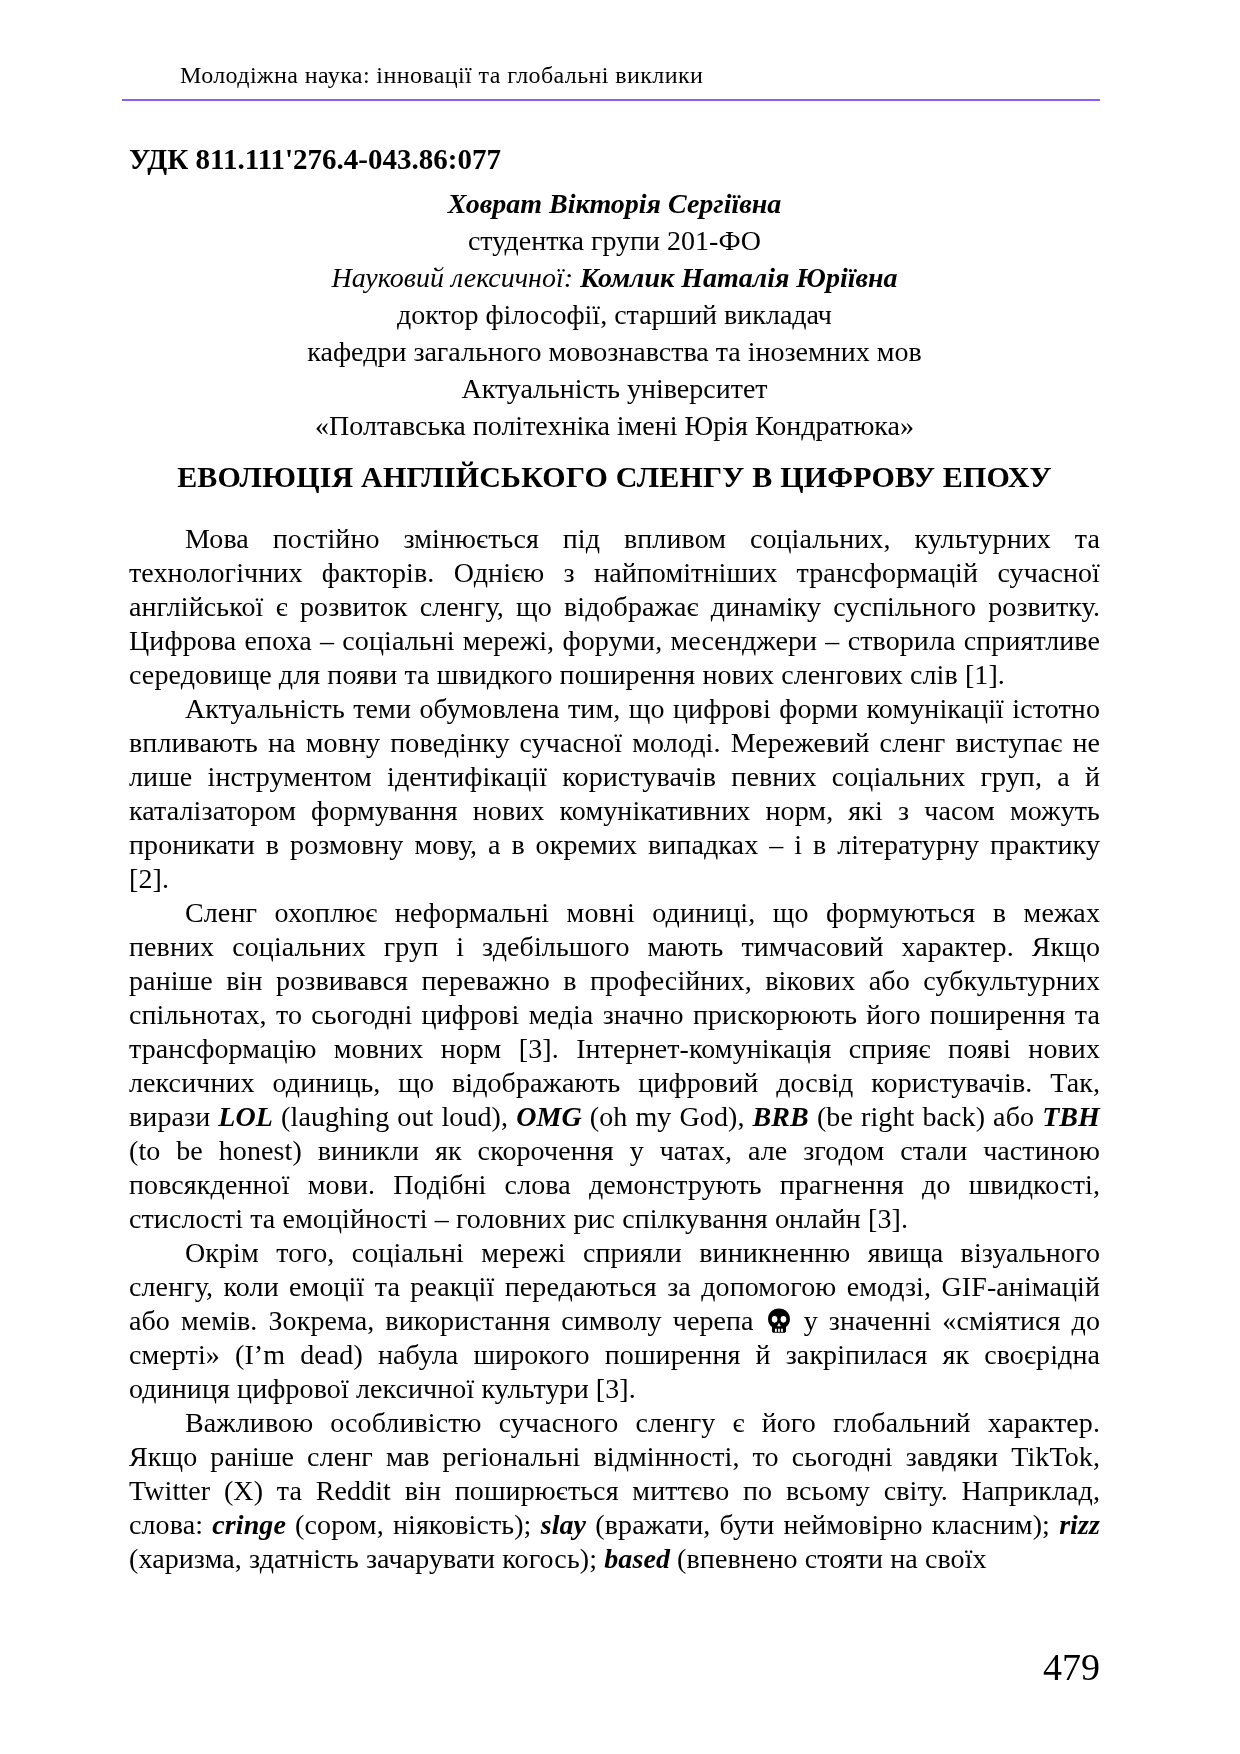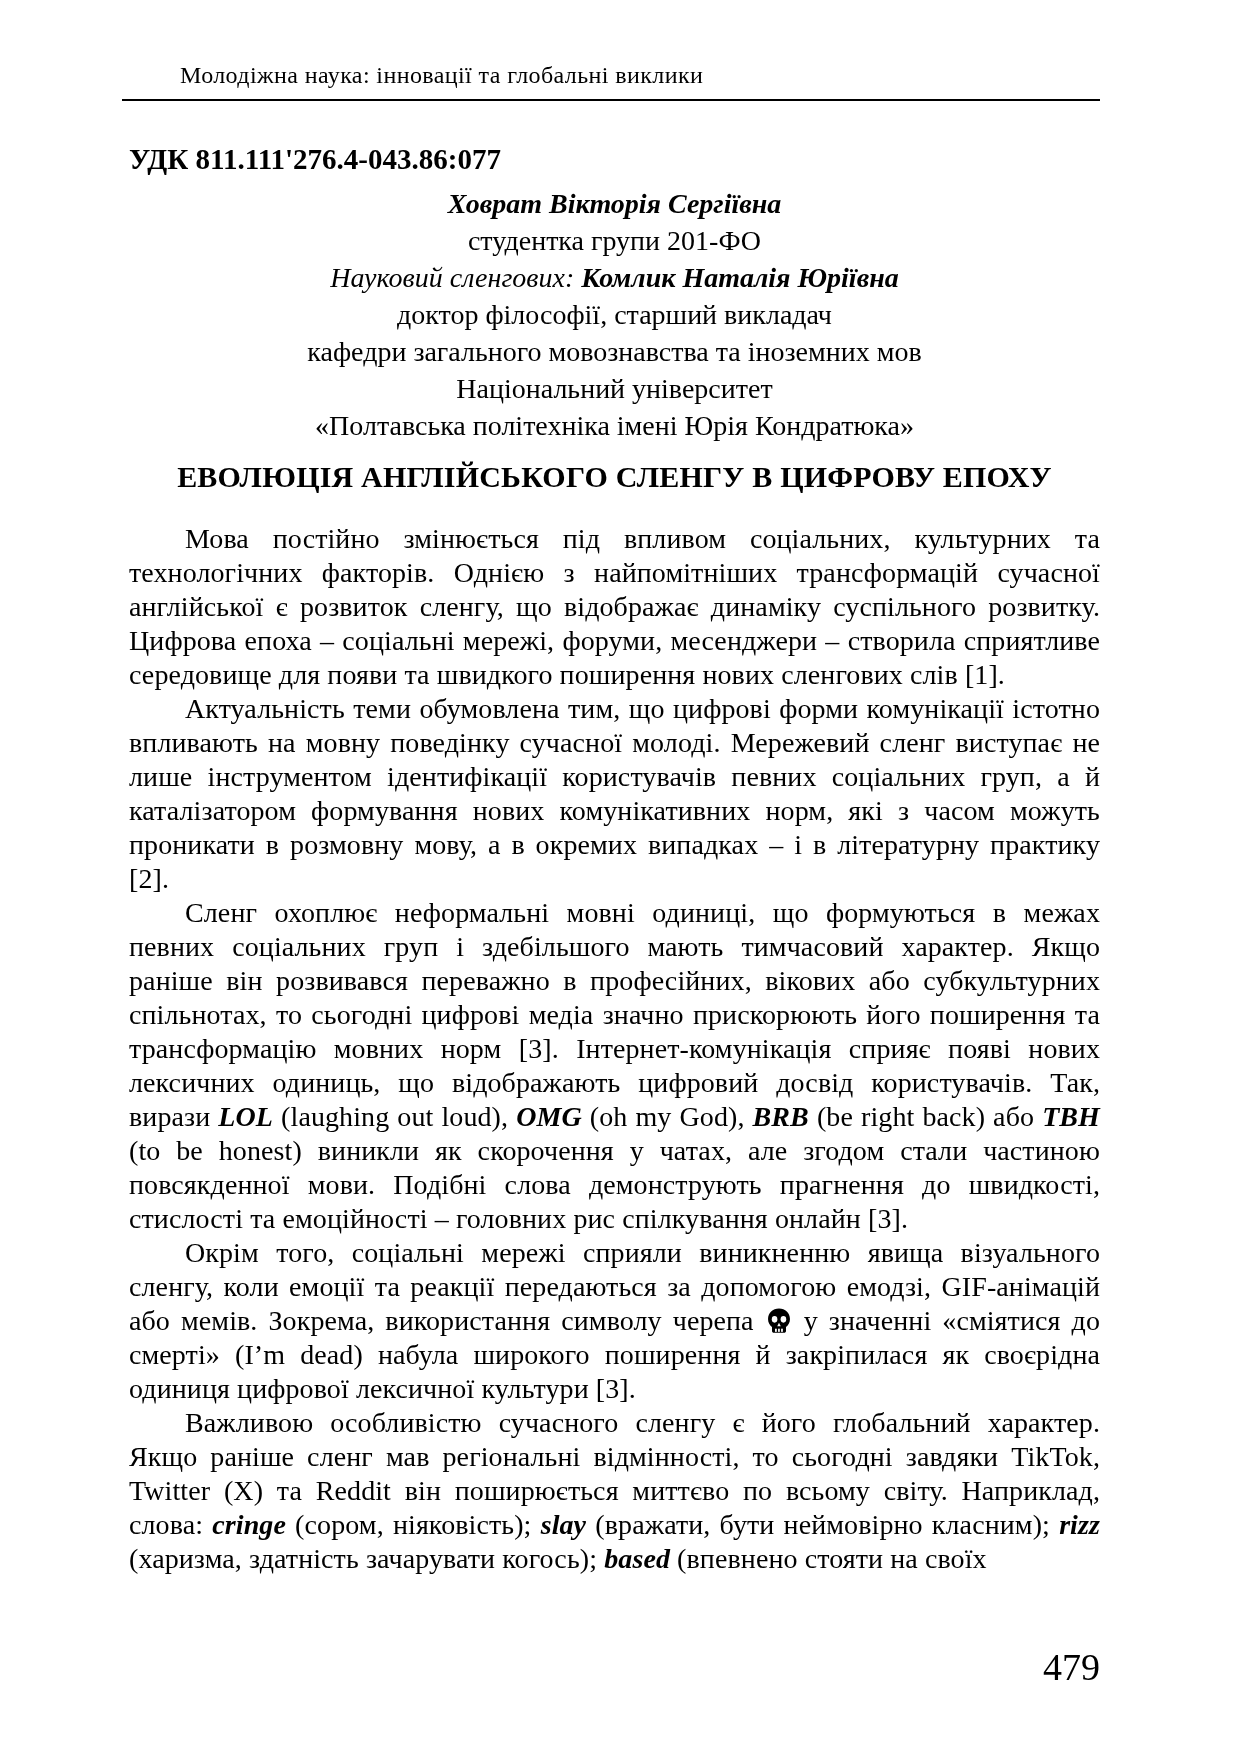--- a/index.html
+++ b/index.html
@@ -15,21 +15,21 @@
     color: #000000;
     font-family: "Liberation Serif", "DejaVu Serif", serif;
     overflow: hidden;
   }
   
   .running-header {
     position: absolute;
     top: 60px;
     left: 122px;
     right: 140px;
-    border-bottom: 2px solid #000000;
+    border-bottom: 2px solid #8b5cf6;
     padding-bottom: 9px;
   }
   .rh-text {
     padding-left: 58px;
     font-size: 24px;
     letter-spacing: 0.4px;
     line-height: 30px;
   }
   
   .content {
@@ -91,24 +91,24 @@
     <div class="rh-text">Молодіжна наука: інновації та глобальні виклики</div>
   </header>
 
   <main class="content">
 
     <div class="udc">УДК 811.111'276.4-043.86:077</div>
 
     <div class="authors">
       <div class="bi">Ховрат Вікторія Сергіївна</div>
       <div>студентка групи 201-ФО</div>
-      <div><span class="it">Науковий сленгових: </span><span class="bi">Комлик Наталія Юріївна</span></div>
+      <div><span class="it">Науковий лексичної: </span><span class="bi">Комлик Наталія Юріївна</span></div>
       <div>доктор філософії, старший викладач</div>
       <div>кафедри загального мовознавства та іноземних мов</div>
-      <div>Національний університет</div>
+      <div>Актуальність університет</div>
       <div>«Полтавська політехніка імені Юрія Кондратюка»</div>
     </div>
 
     <h1 class="title">ЕВОЛЮЦІЯ АНГЛІЙСЬКОГО СЛЕНГУ В ЦИФРОВУ ЕПОХУ</h1>
 
     <div id="paragraphs">
         <p class="body-par"><span>Мова постійно змінюється під впливом соціальних, культурних та технологічних факторів. Однією з найпомітніших трансформацій сучасної англійської є розвиток сленгу, що відображає динаміку суспільного розвитку. Цифрова епоха – соціальні мережі, форуми, месенджери – створила сприятливе середовище для появи та швидкого поширення нових сленгових слів [1].</span></p>
         <p class="body-par"><span>Актуальність теми обумовлена тим, що цифрові форми комунікації істотно впливають на мовну поведінку сучасної молоді. Мережевий сленг виступає не лише інструментом ідентифікації користувачів певних соціальних груп, а й каталізатором формування нових комунікативних норм, які з часом можуть проникати в розмовну мову, а в окремих випадках – і в літературну практику [2].</span></p>
         <p class="body-par"><span>Сленг охоплює неформальні мовні одиниці, що формуються в межах певних соціальних груп і здебільшого мають тимчасовий характер. Якщо раніше він розвивався переважно в професійних, вікових або субкультурних спільнотах, то сьогодні цифрові медіа значно прискорюють його поширення та трансформацію мовних норм [3]. Інтернет-комунікація сприяє появі нових лексичних одиниць, що відображають цифровий досвід користувачів. Так, вирази </span><span class="bi">LOL</span><span> (laughing out loud), </span><span class="bi">OMG</span><span> (oh my God), </span><span class="bi">BRB</span><span> (be right back) або </span><span class="bi">TBH</span><span> (to be honest) виникли як скорочення у чатах, але згодом стали частиною повсякденної мови. Подібні слова демонструють прагнення до швидкості, стислості та емоційності – головних рис спілкування онлайн [3].</span></p>
         <p class="body-par"><span>Окрім того, соціальні мережі сприяли виникненню явища візуального сленгу, коли емоції та реакції передаються за допомогою емодзі, GIF-анімацій або мемів. Зокрема, використання символу черепа </span>

